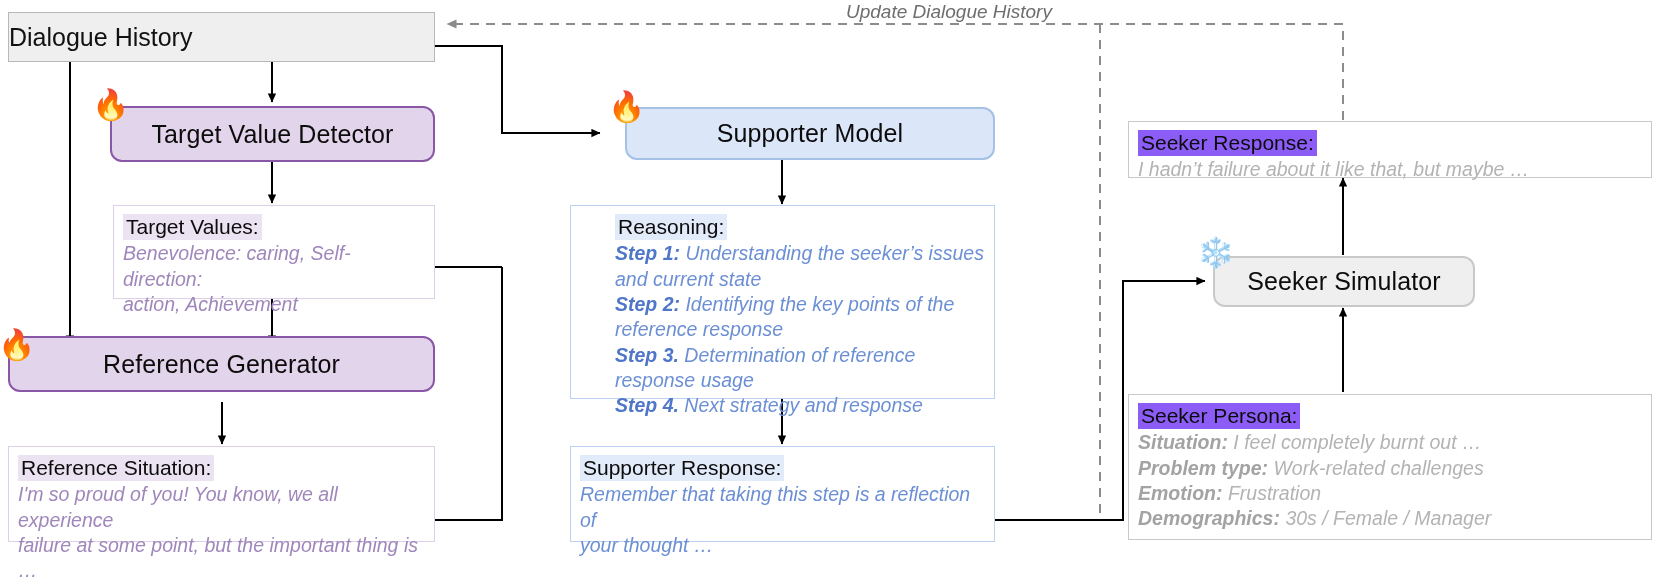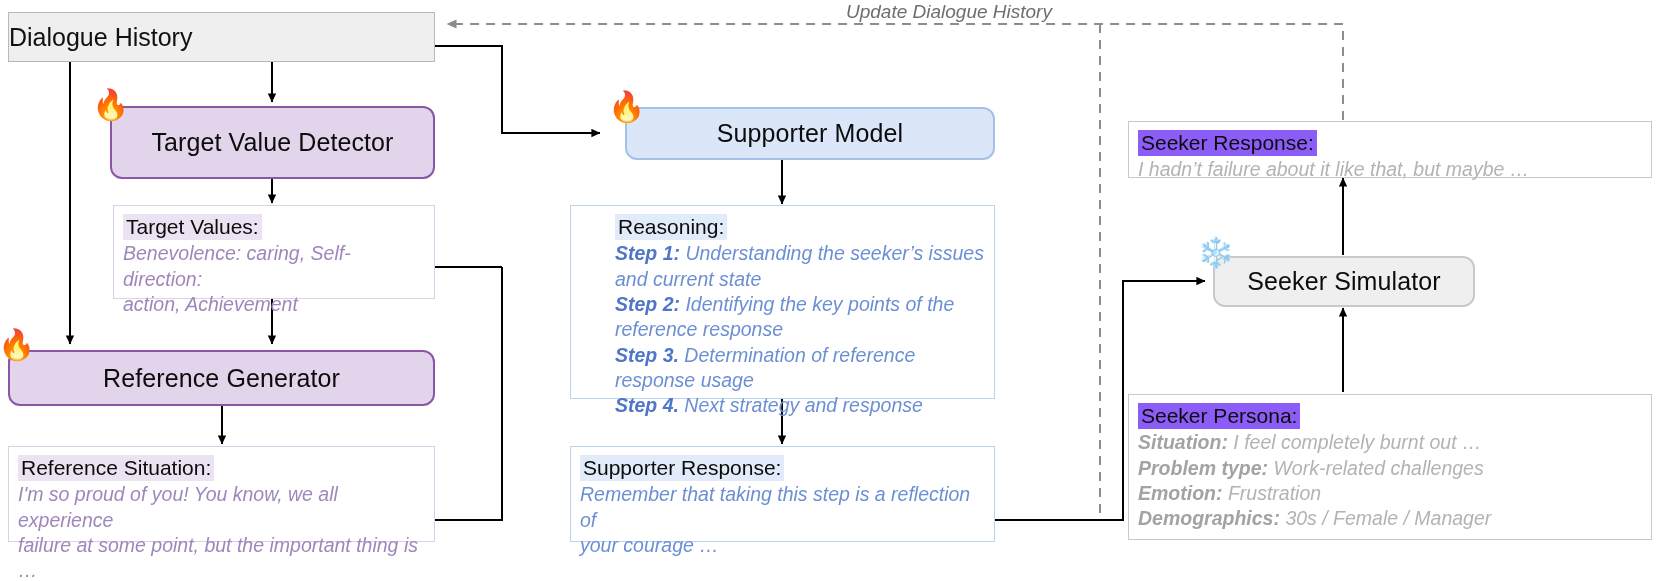--- a/index.html
+++ b/index.html
@@ -102,34 +102,34 @@
       <path d="M1343,120 L1343,24 L447,24" marker-end="url(#ahd)"></path>
 
       <path d="M1100,24 L1100,519"></path>
     </g>
   </svg>
 
   <div class="node titlebox" style="left:8px;top:12px;width:427px;height:50px;">
     <span>Dialogue History</span>
   </div>
 
-  <div class="node module purple" style="left:110px;top:106px;width:325px;height:73px;">
+  <div class="node module purple" style="left:110px;top:106px;width:325px;height:56px;">
     <span>Target Value Detector</span>
   </div>
   <span class="emoji" style="left:92px;top:90px;">🔥</span>
 
   <div class="node card purple" style="left:113px;top:205px;width:322px;height:94px;">
     <span class="hd">Target Values:</span>
     <div class="bodytxt">
       <span class="ln">Benevolence: caring, Self-direction:</span>
       <span class="ln">action, Achievement</span>
     </div>
   </div>
 
-  <div class="node module purple" style="left:8px;top:350px;width:427px;height:56px;">
+  <div class="node module purple" style="left:8px;top:336px;width:427px;height:56px;">
     <span>Reference Generator</span>
   </div>
   <span class="emoji" style="left:-2px;top:330px;">🔥</span>
 
   <div class="node card purple" style="left:8px;top:446px;width:427px;height:96px;">
     <span class="hd">Reference Situation:</span>
     <div class="bodytxt">
       <span class="ln">I'm so proud of you! You know, we all experience</span>
       <span class="ln">failure at some point, but the important thing is …</span>
     </div>
@@ -147,21 +147,21 @@
       <span class="ln"><span class="kb">Step 2:</span> <span>Identifying the key points of the reference response</span></span>
       <span class="ln"><span class="kb">Step 3.</span> <span>Determination of reference response usage</span></span>
       <span class="ln"><span class="kb">Step 4.</span> <span>Next strategy and response</span></span>
     </div>
   </div>
 
   <div class="node card blue" style="left:570px;top:446px;width:425px;height:96px;">
     <span class="hd">Supporter Response:</span>
     <div class="bodytxt">
       <span class="ln">Remember that taking this step is a reflection of</span>
-      <span class="ln">your courage …</span>
+      <span class="ln">your thought …</span>
     </div>
   </div>
 
   <div class="node card grey" style="left:1128px;top:121px;width:524px;height:57px;">
     <span class="hd">Seeker Response:</span>
     <div class="bodytxt">
       <span class="ln">I hadn’t failure about it like that, but maybe …</span>
     </div>
   </div>
 

